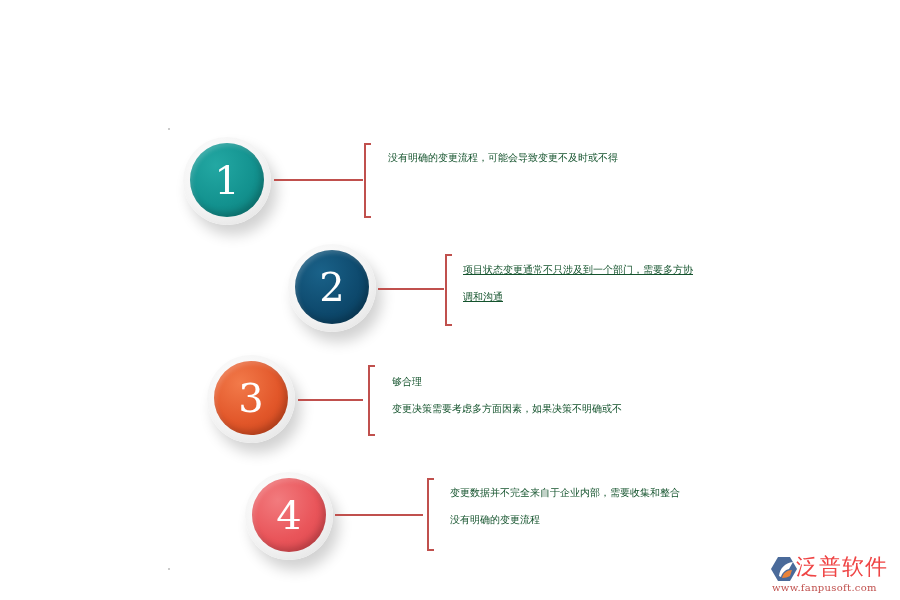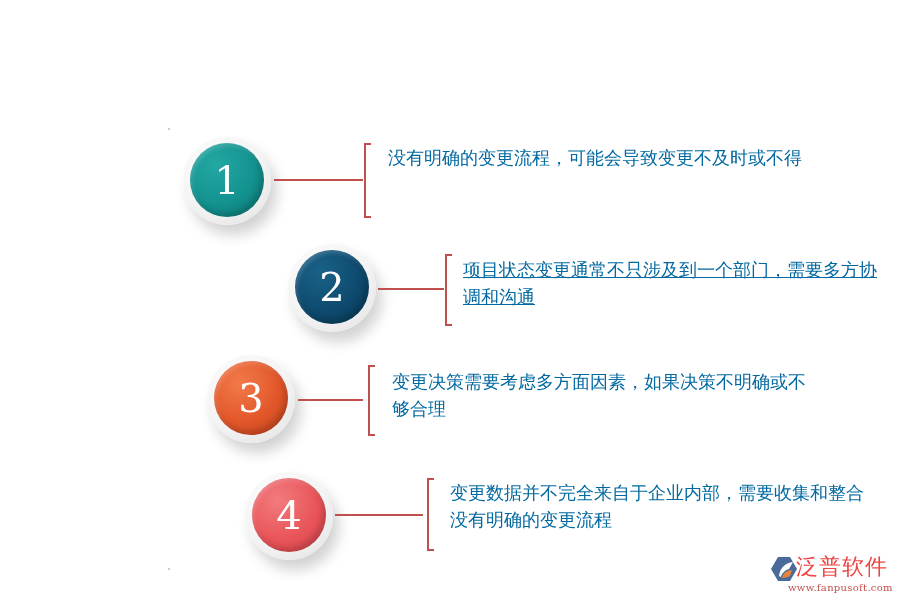--- a/index.html
+++ b/index.html
@@ -7,25 +7,25 @@
          font-family:"DejaVu Sans","Liberation Sans",sans-serif; }
   .item { position:absolute; left:0; top:0; }
   .halo { position:absolute; border-radius:50%;
           background: radial-gradient(circle at 40% 35%, #ffffff 0%, #f4f4f4 55%, #dcdcdc 100%);
           box-shadow: 6px 10px 14px rgba(0,0,0,0.18), -2px -2px 6px rgba(255,255,255,0.9); }
   .disc { position:absolute; border-radius:50%; display:flex; align-items:center; justify-content:center;
           color:#ffffff; font-family:"DejaVu Serif","Liberation Serif",serif; font-size:40px; font-weight:normal;
           box-shadow: inset -3px -4px 6px rgba(0,0,0,0.18), inset 2px 3px 4px rgba(255,255,255,0.18); }
   .connector { position:absolute; height:2px; background:#c0504d; }
   .bracket { position:absolute; width:7px; border:2px solid #c0504d; border-right:none; box-sizing:border-box; }
-  .desc { position:absolute; font-size:18px; line-height:27px; color:#0369a1; white-space:nowrap; }
+  .desc { position:absolute; font-size:10px; line-height:27px; color:#14532d; white-space:nowrap; }
   .logo { position:absolute; left:768px; top:552px; width:125px; height:44px; }
   .logo-mark { position:absolute; left:2px; top:4px; width:28px; height:26px; }
   .logo-text { position:absolute; left:28px; top:0px; font-size:22px; color:#ef4444; letter-spacing:1px; font-family:"DejaVu Sans",sans-serif; }
-  .logo-url { position:absolute; left:4px; top:30px; font-size:10px; color:#c0504d; font-family:"DejaVu Serif",serif; letter-spacing:0.3px; white-space:nowrap;margin-left:16px; }
+  .logo-url { position:absolute; left:4px; top:30px; font-size:10px; color:#c0504d; font-family:"DejaVu Serif",serif; letter-spacing:0.3px; white-space:nowrap; }
   .dot { position:absolute; width:2px; height:2px; background:#cccccc; }
 </style>
 </head>
 <body>
 
 <div class="dot" style="left:168px;top:128px;"></div>
 <div class="dot" style="left:168px;top:568px;"></div>
 
 <div class="item">
   <div class="halo" style="left:183px;top:137px;width:88px;height:88px;"></div>
@@ -53,22 +53,22 @@
 </div>
 
 <div class="item">
   <div class="halo" style="left:207px;top:355px;width:88px;height:88px;"></div>
   <div class="disc" style="left:214px;top:361px;width:74px;height:74px;background:radial-gradient(circle at 35% 30%, #f27a4a 0%, #e2572a 55%, #c9421a 100%);">
     <span>3</span>
   </div>
   <div class="connector" style="left:298px;top:399px;width:65px;"></div>
   <div class="bracket" style="left:368px;top:365px;height:71px;"></div>
   <div class="desc" style="left:392px;top:368px;">
+    <div>够合理</div>
     <div>变更决策需要考虑多方面因素，如果决策不明确或不</div>
-    <div>够合理</div>
   </div>
 </div>
 
 <div class="item">
   <div class="halo" style="left:245px;top:472px;width:88px;height:88px;"></div>
   <div class="disc" style="left:252px;top:478px;width:74px;height:74px;background:radial-gradient(circle at 35% 30%, #f27b7e 0%, #e9555a 55%, #d8434a 100%);">
     <span>4</span>
   </div>
   <div class="connector" style="left:335px;top:514px;width:88px;"></div>
   <div class="bracket" style="left:427px;top:478px;height:73px;"></div>

